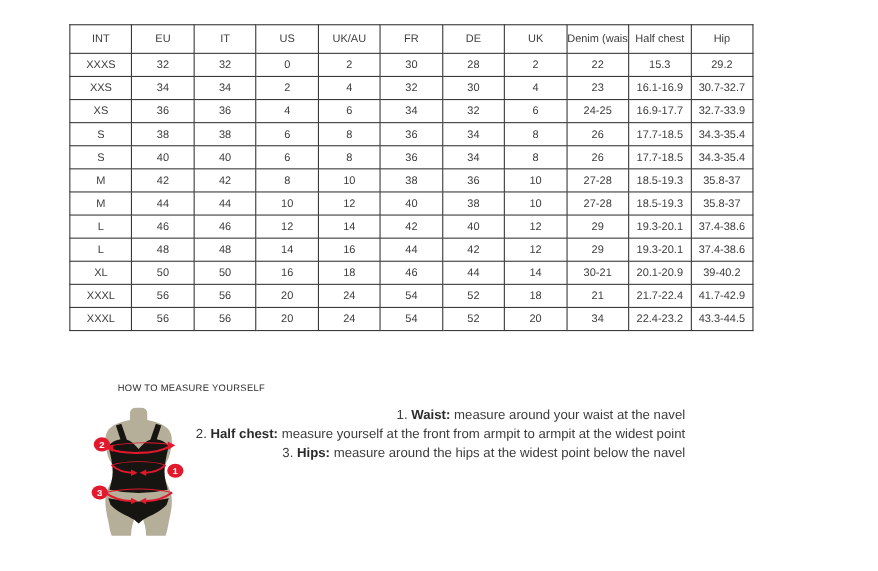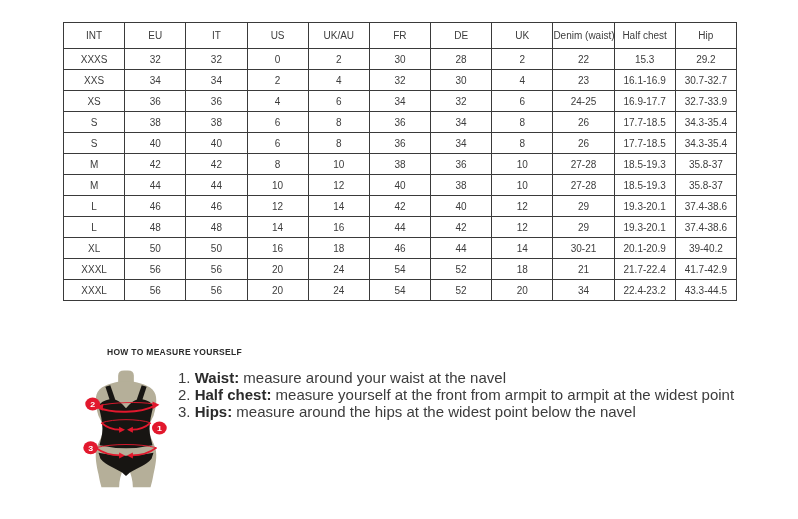--- a/index.html
+++ b/index.html
@@ -9,42 +9,42 @@
     --text:#3c3c3c;
   }
   *{box-sizing:border-box;margin:0;padding:0;}
   html,body{background:#ffffff;}
   body{
     width:798px;height:519px;position:relative;overflow:hidden;
     font-family:"Liberation Sans", sans-serif;color:var(--text);
   }
   
   .size-table{
-    position:absolute;left:63px;top:22px;width:674px;
+    position:absolute;left:63px;top:22px;width:622px;
     border-collapse:collapse;table-layout:fixed;
     font-size:10px;color:var(--text);
   }
   .size-table th,.size-table td{
     border:1px solid var(--table-border);
     text-align:center;vertical-align:middle;
     font-weight:400;padding:0;overflow:hidden;white-space:nowrap;
   }
   .size-table th{height:26px;}
   .size-table td{height:21px;}
   
   .measure-heading{
     position:absolute;left:63px;top:347px;
-    font-size:8.5px;font-weight:700;letter-spacing:.3px;color:#2b2b2b;padding-left:44px;
+    font-size:8.5px;font-weight:400;letter-spacing:.3px;color:#2b2b2b;padding-left:44px;
   }
   .measure-illustration{
     position:absolute;left:72px;top:368px;width:108px;height:120px;
   }
   .measure-steps{
     position:absolute;left:178px;top:371px;list-style:none;
-    font-size:15px;color:var(--text);
+    font-size:12px;color:var(--text);text-align:right;
   }
   .measure-steps li{height:17px;line-height:13px;}
   .measure-steps strong{font-weight:700;color:#2b2b2b;}
   .badge-num{
     font-size:9px;font-weight:700;fill:#ffffff;
     font-family:"Liberation Sans", sans-serif;
   }
 </style>
 </head>
 <body>

